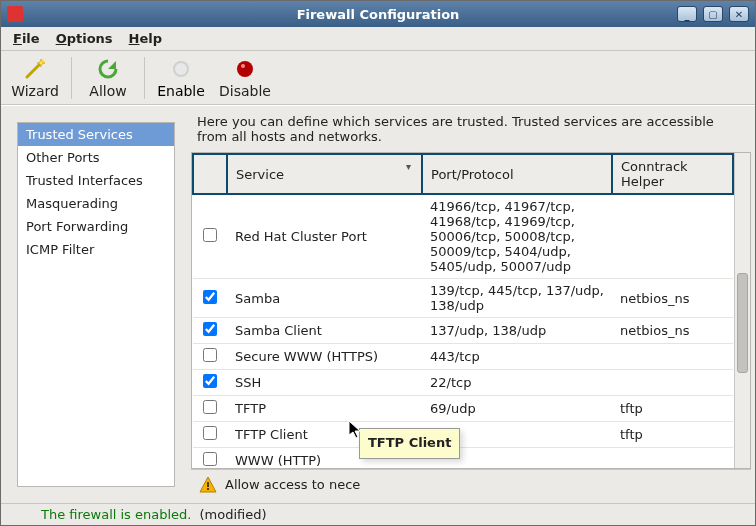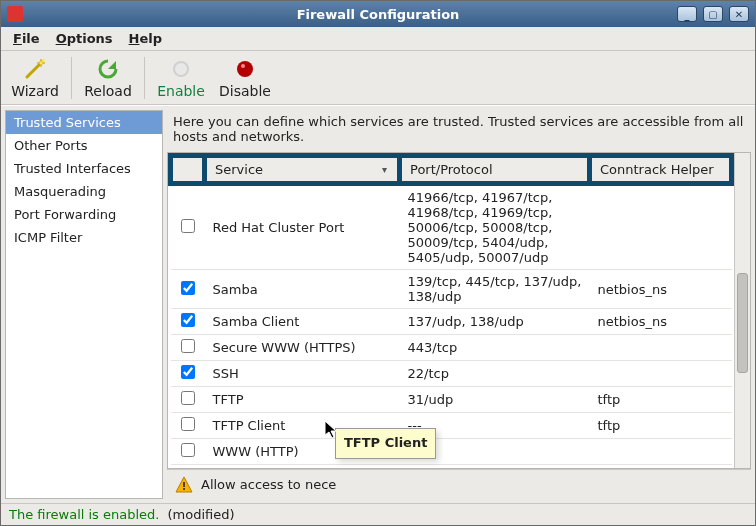--- a/index.html
+++ b/index.html
@@ -9,47 +9,47 @@
   .titlebar .spacer { flex:1; }
   .titlebar .title { position:absolute; left:0; right:0; text-align:center; pointer-events:none; }
   .titlebar { position:relative; }
   .titlebtn { width:20px; height:16px; border:1px solid #2a4766; background:linear-gradient(#dbe7f3,#a9c2dc); border-radius:3px; display:inline-flex; align-items:center; justify-content:center; font-size:10px; color:#1d3a57; cursor:pointer; }
   .app-icon { width:16px; height:16px; background:#d33; border-radius:2px; display:inline-block; position:relative; }
   .menubar { height:24px; background:#eceae7; border-bottom:1px solid #c8c6c2; display:flex; align-items:center; padding:0 6px; gap:4px; }
   .menuitem { padding:2px 6px; cursor:pointer;font-weight:bold; }
   .menuitem u { text-decoration: underline; }
   .toolbar { height:54px; background:#eceae7; border-bottom:1px solid #c8c6c2; display:flex; align-items:center; padding:2px 2px; }
   .toolbtn { width:64px; height:50px; display:flex; flex-direction:column; align-items:center; justify-content:center; gap:2px; border-radius:4px; cursor:pointer; font-size:14px; }
-  .toolbtn.disabled { color:#15803d; cursor:default; }
+  .toolbtn.disabled { color:#000000; cursor:default; }
   .toolsep { width:1px; height:42px; background:#c8c6c2; margin:0 4px; }
   .icon { width:24px; height:24px; display:inline-flex; align-items:center; justify-content:center; }
   .body { flex:1; display:flex; background:#eceae7; border-top:1px solid #fff; overflow:hidden; }
-  .sidebar { width:158px; background:#fff; border:1px solid #b8b6b2; margin:4px; overflow:auto; }
+  .sidebar { width:158px; background:#fff; border:1px solid #b8b6b2; margin:16px; overflow:auto; }
   .sideitem { padding:4px 8px; cursor:pointer; }
   .sideitem.selected { background:#6e9bd5; color:#fff; }
   .main { flex:1; margin:4px 4px 4px 0; display:flex; flex-direction:column; overflow:hidden; position:relative; }
   .desc { padding:4px 6px 8px 6px; }
   .tablewrap { flex:1; border:1px solid #b8b6b2; background:#fff; display:flex; overflow:hidden; }
   .tablescroll { flex:1; overflow:auto; }
   table { border-collapse: collapse; width:100%; table-layout:fixed; }
   th, td { text-align:left; padding:4px 8px; vertical-align:middle; font-size:13px; }
-  th { background:#edece9; border:5px solid #0c4a6e; position:sticky; top:0; font-weight:normal;margin-top:44px; }
+  th { background:#edece9; border:2px solid #0c4a6e; position:sticky; top:0; font-weight:normal;margin-top:44px; }
   th.svc { position:relative; }
   th.svc .arrow { position:absolute; right:10px; top:6px; font-size:10px; color:#555; }
   tbody tr { border-bottom:1px solid #e6e4e0; }
   .col-chk { width:34px; text-align:center; }
   .col-svc { width:195px; }
   .col-port { width:190px; }
   .col-conn { width:auto; }
   .vscroll { width:16px; background:#edece9; border-left:1px solid #c8c6c2; position:relative; }
   .vscroll .thumb { position:absolute; left:2px; right:2px; top:120px; height:100px; background:#c4c2be; border:1px solid #a8a6a2; border-radius:3px; }
   .footerband { height:30px; border-top:1px solid #c8c6c2; display:flex; align-items:center; padding:0 8px; gap:8px; background:#eceae7; }
   .warnicon { width:18px; height:18px; }
   .statusbar { height:22px; border-top:1px solid #c8c6c2; background:#eceae7; display:flex; align-items:center; padding:0 8px; gap:8px; font-size:13px; }
-  .status-enabled { color:#0a7a0a; }
+  .status-enabled { color:#0a7a0a;margin-left:32px; }
   .tooltip { position:absolute; left:168px; top:318px; max-width:400px; background:#fdfccd; border:1px solid #999; padding:6px 8px; box-shadow:3px 3px 6px rgba(0,0,0,0.15); z-index:50; font-size:13px; }
   .tooltip .ttitle { font-weight:bold; margin-bottom:2px; }
   .cursor { position:absolute; left:157px; top:310px; z-index:60; pointer-events:none; }
   input[type=checkbox] { width:14px; height:14px; }
 </style>
 </head>
 <body>
 
 <div class="window">
   <div class="titlebar">
@@ -79,21 +79,21 @@
       <span>Wizard</span>
     </div>
     <div class="toolsep"></div>
     <div class="toolbtn">
       <span class="icon">
         <svg width="24" height="24">
             <path d="M12 4 a8 8 0 1 0 8 8" fill="none" stroke="#49a836" stroke-width="3"></path>
             <path d="M20 4 L20 12 L12 12 Z" fill="#49a836"></path>
           </svg>
       </span>
-      <span>Reload</span>
+      <span>Allow</span>
     </div>
     <div class="toolsep"></div>
     <div class="toolbtn disabled">
       <span class="icon">
         <svg width="24" height="24">
             <circle cx="12" cy="12" r="8" fill="#d0d0d0"></circle>
             <circle cx="12" cy="12" r="6" fill="#e8e8e8"></circle>
           </svg>
       </span>
       <span>Enable</span>
@@ -158,21 +158,21 @@
                 </tr>
                 <tr>
                   <td class="col-chk"><input type="checkbox" checked="" style=""></td>
                   <td class="col-svc">SSH</td>
                   <td class="col-port">22/tcp</td>
                   <td class="col-conn"></td>
                 </tr>
                 <tr>
                   <td class="col-chk"><input type="checkbox" style=""></td>
                   <td class="col-svc">TFTP</td>
-                  <td class="col-port">31/udp</td>
+                  <td class="col-port">69/udp</td>
                   <td class="col-conn">tftp</td>
                 </tr>
                 <tr>
                   <td class="col-chk"><input type="checkbox" style=""></td>
                   <td class="col-svc">TFTP Client</td>
                   <td class="col-port">---</td>
                   <td class="col-conn">tftp</td>
                 </tr>
                 <tr>
                   <td class="col-chk"><input type="checkbox" style=""></td>

